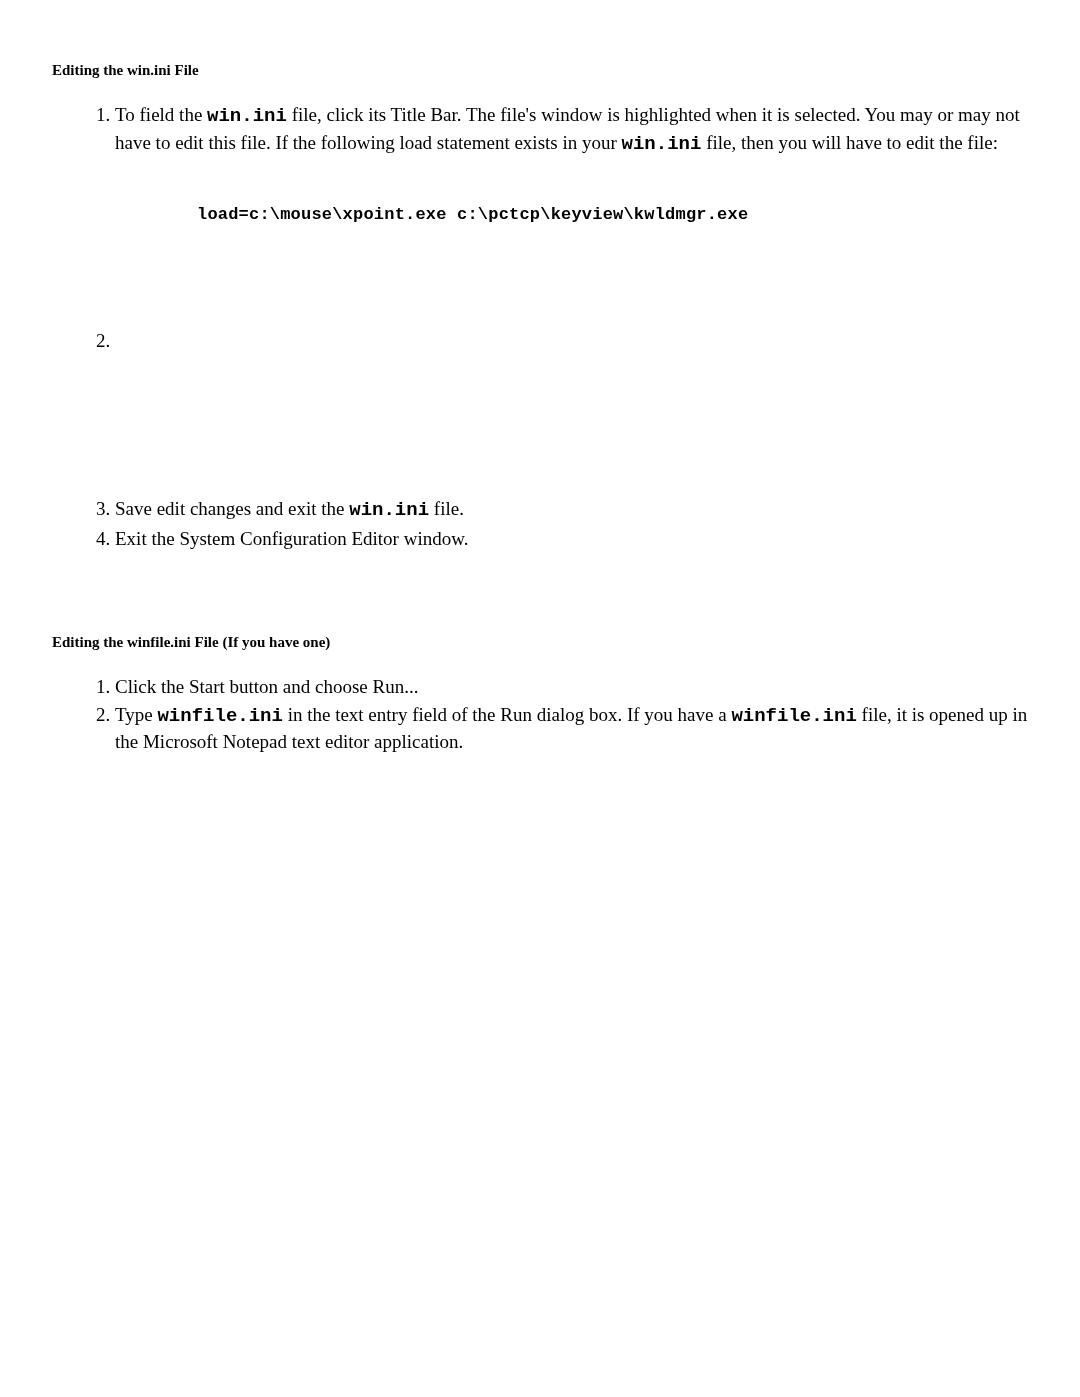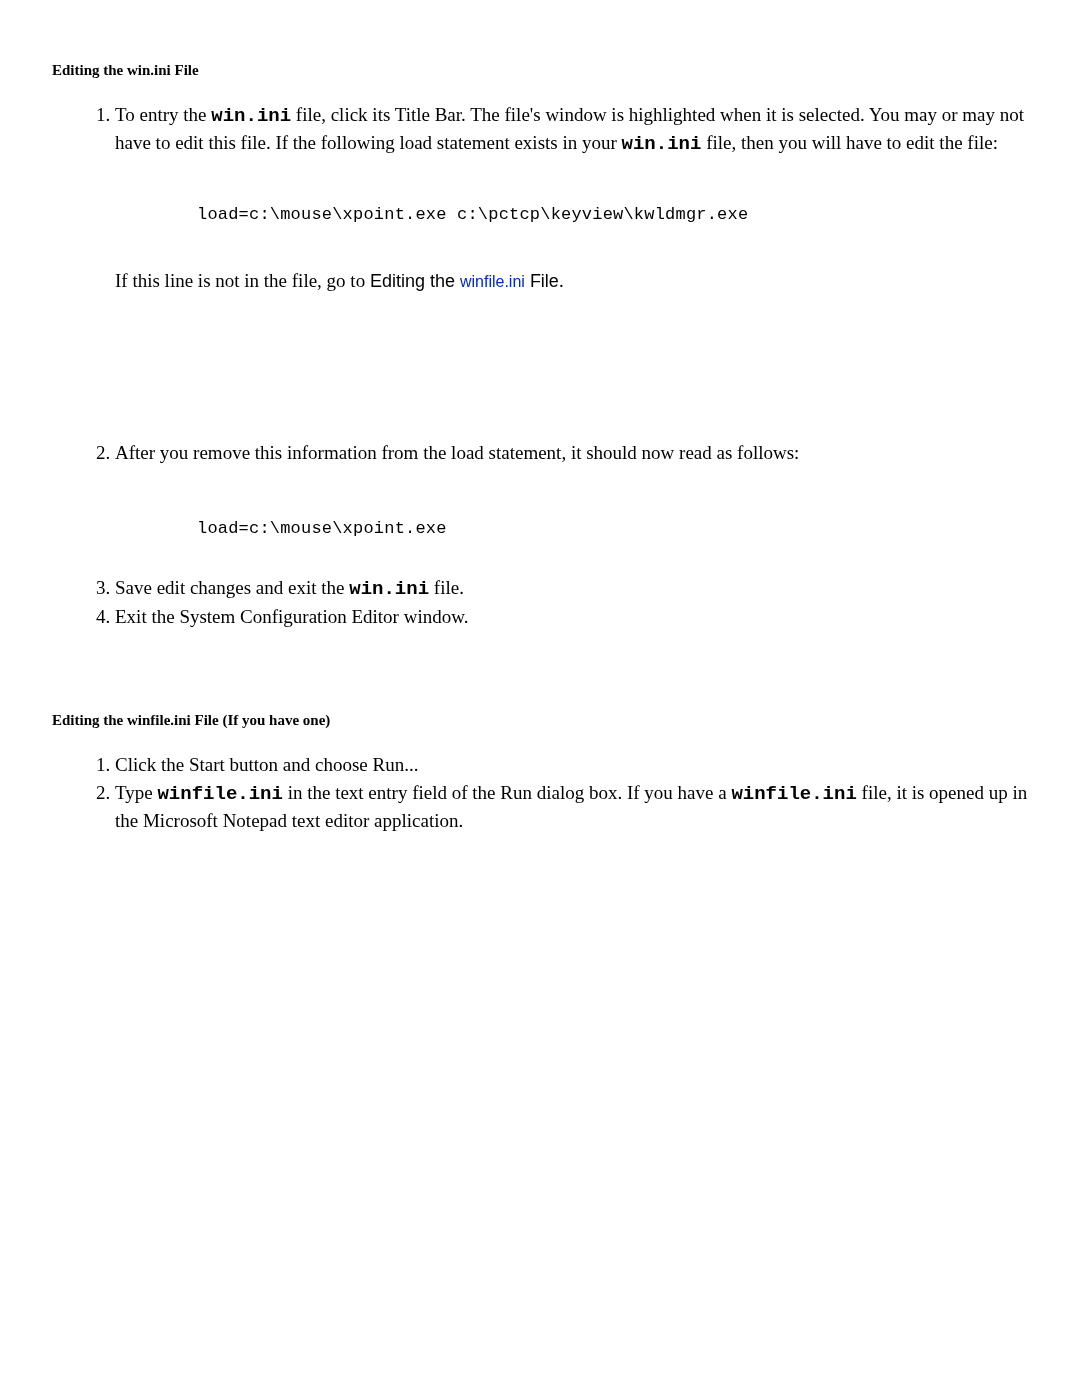--- a/index.html
+++ b/index.html
@@ -39,21 +39,21 @@
     }
     .big-gap {
       height: 42px;
     }
     .code-indent {
       margin-left: 82px;
     }
     .mono {
       font-family: "Courier New", Courier, monospace;
       font-size: 17px;
-      font-weight: normal;
+      font-weight: bold;
       letter-spacing: 0.2px;
     }
     .mono-inline {
       font-family: "Courier New", Courier, monospace;
       font-size: 19px;
       font-weight: bold;
     }
     .sans {
       font-family: Arial, Helvetica, sans-serif;
       font-size: 18px;
@@ -73,47 +73,38 @@
   </style>
 </head>
 <body>
 
 <h3 class="section-heading">Editing the win.ini File</h3>
 
 <ol class="main-list">
 
   <li>
     <div class="li-block">
-      <span>To entry the </span><span class="mono-inline">win.ini</span><span> file, click its Title Bar. The file's window is highlighted when it is selected. You may or may not have to edit this file. If the following load statement exists in your </span><span class="mono-inline">win.ini</span><span> file, then you will have to edit the file:</span>
+      <span>To field the </span><span class="mono-inline">win.ini</span><span> file, click its Title Bar. The file's window is highlighted when it is selected. You may or may not have to edit this file. If the following load statement exists in your </span><span class="mono-inline">win.ini</span><span> file, then you will have to edit the file:</span>
     </div>
     <div class="big-gap"></div>
     <div class="code-indent">
       <span class="mono">load=c:\mouse\xpoint.exe c:\pctcp\keyview\kwldmgr.exe</span>
     </div>
     <div class="big-gap"></div>
-    <div class="after-li">
-      <span>If this line is not in the file, go to </span><span class="sans">Editing the </span><a href="#" class="link">winfile.ini</a><span class="sans"> File</span><span>.</span>
-    </div>
     <div class="big-gap"></div>
     <div style="height:16px"></div>
   </li>
 
   <li>
     <div class="big-gap"></div>
     <div style="height:6px"></div>
     <div class="para-gap"></div>
     <div style="height:6px"></div>
-    <div class="after-li">
-      <span>After you remove this information from the load statement, it should now read as follows:</span>
-    </div>
     <div class="big-gap"></div>
     <div style="height:6px"></div>
-    <div class="code-indent">
-      <span class="mono">load=c:\mouse\xpoint.exe</span>
-    </div>
     <div class="para-gap"></div>
   </li>
 
   <li>
     <span>Save edit changes and exit the </span><span class="mono-inline">win.ini</span><span> file.</span>
   </li>
 
   <li>
     <span>Exit the System Configuration Editor window.</span>
   </li>

